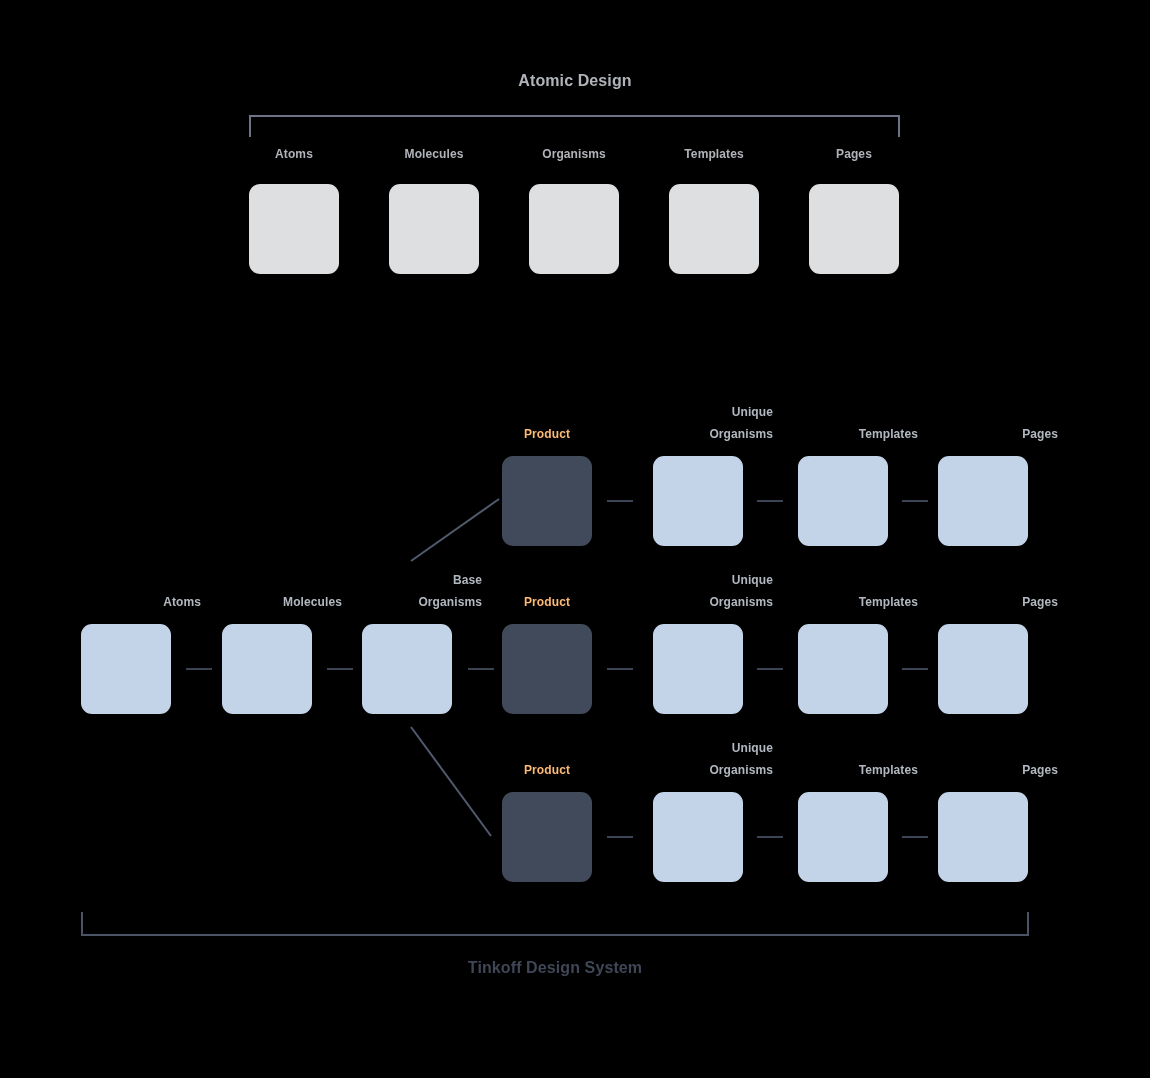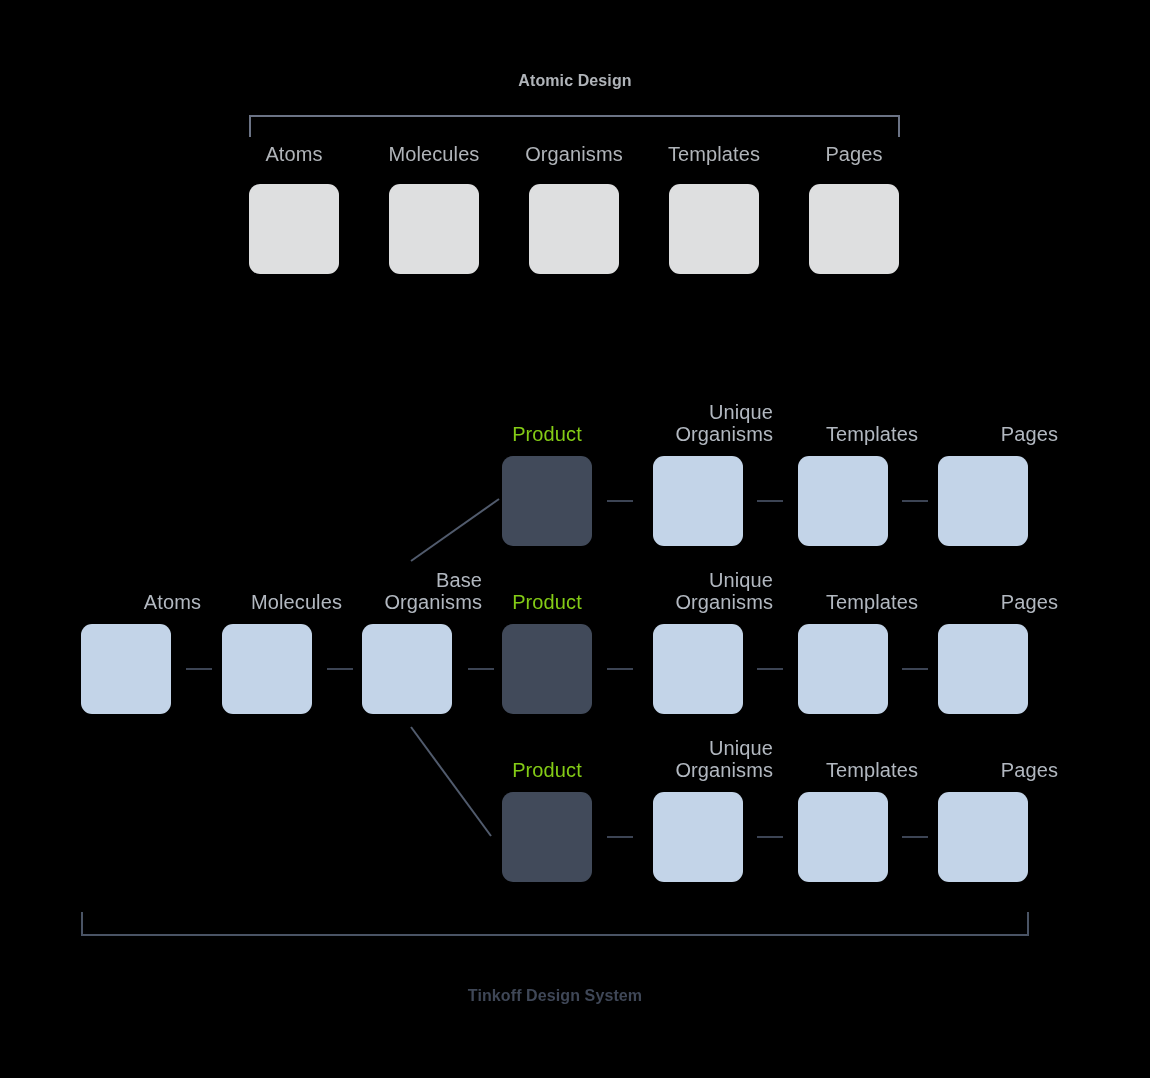--- a/index.html
+++ b/index.html
@@ -32,48 +32,47 @@
     border-radius: 11px;
   }
   .node.gray  { background: #dedfe0; }
   .node.blue  { background: #c3d4e8; }
   .node.dark  { background: #414a5a; }
 
   .label {
     position: absolute;
     width: 150px;
     text-align: center;
-    font-size: 20px;
-    font-weight: 400;
+    font-size: 12px;
+    font-weight: 700;
     line-height: 22px;
     letter-spacing: 0.1px;
     white-space: pre-line;
   }
   .label.gray   { color: #b0b4b9; }
   .label.blue   { color: #b2b8c0; text-align: right; }
-  .label.dark   { color: #84cc16; }
+  .label.dark   { color: #fdba74; }
 
   .title {
     position: absolute;
     width: 400px;
     text-align: center;
     font-size: 16px;
     font-weight: 700;
     color: #b0b4b9;
     letter-spacing: 0.1px;
   }
   .caption {
     position: absolute;
     width: 400px;
     text-align: center;
     font-size: 16px;
     font-weight: 700;
     color: #3f4757;
     letter-spacing: 0.1px;
-    margin-top: 28px;
   }
 
   
   .connector {
     position: absolute;
     height: 2px;
     background: #3c4454;
   }
 
   

